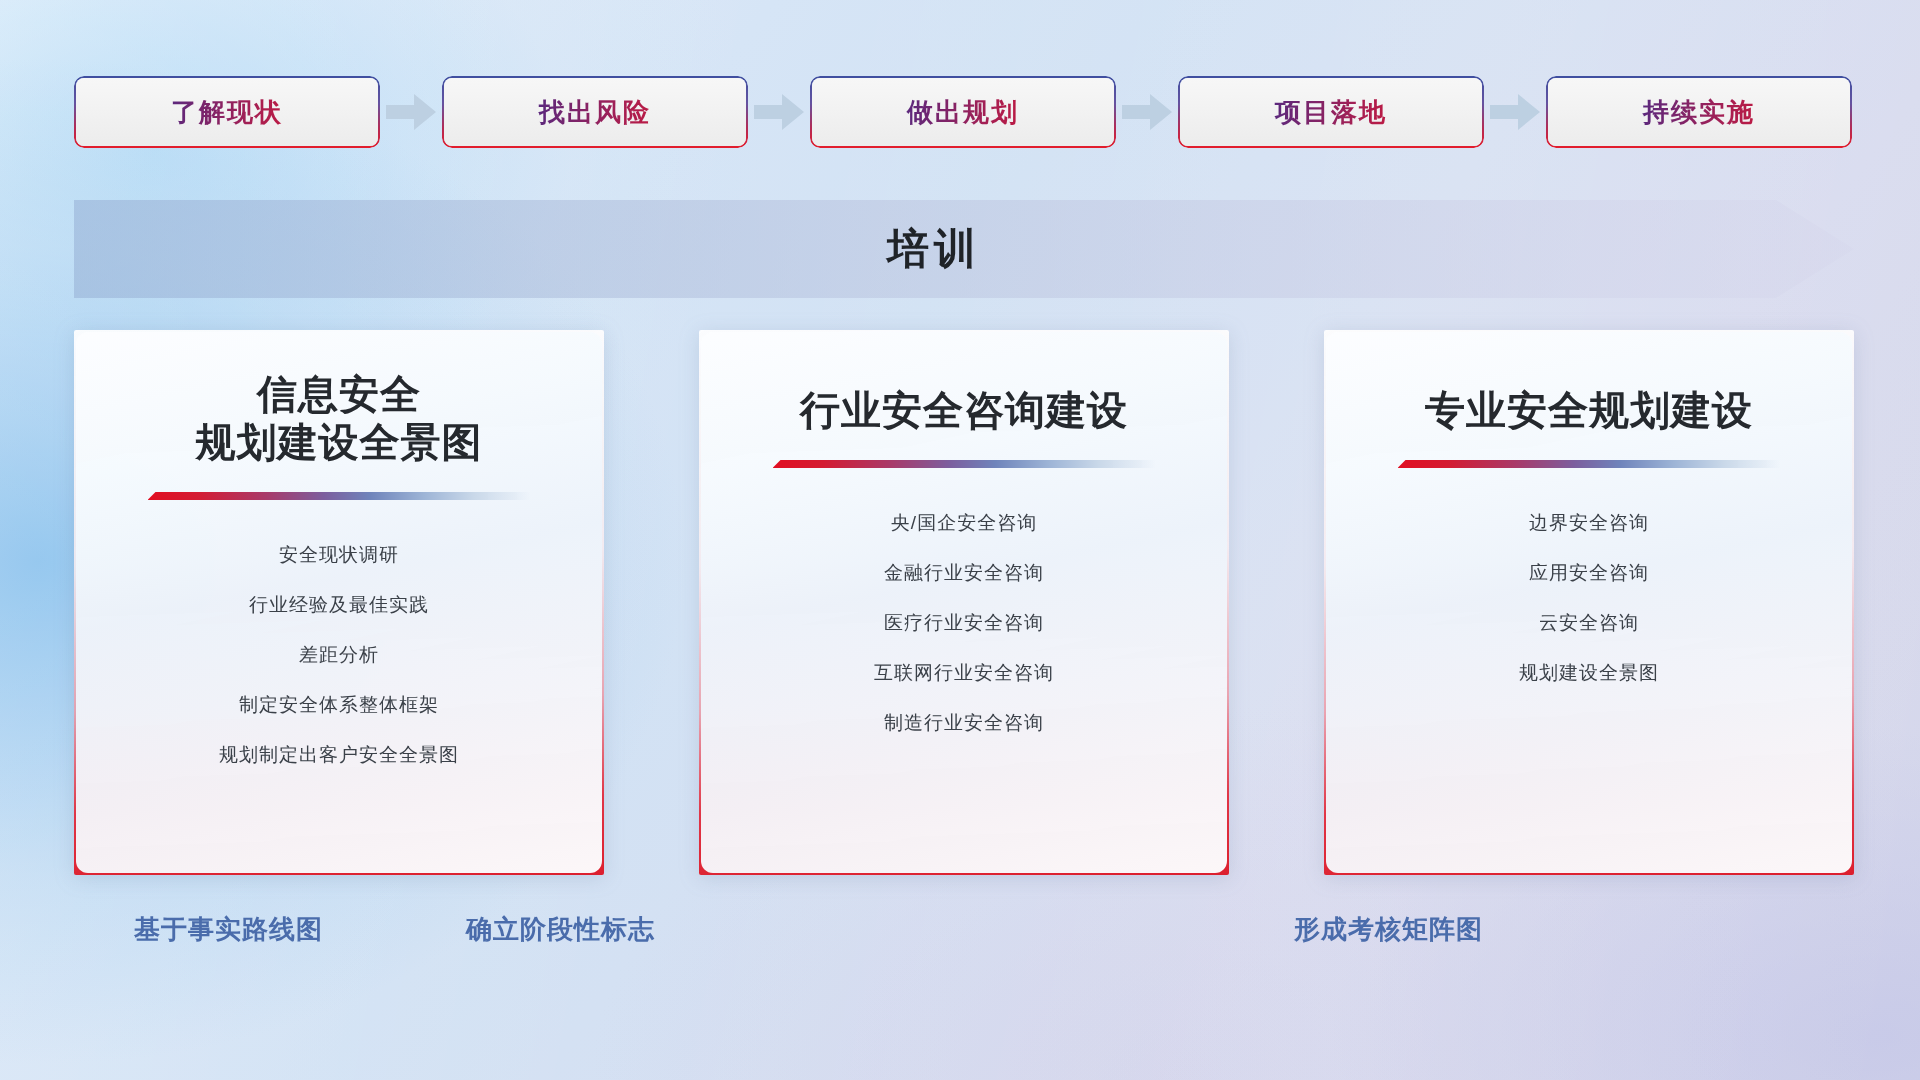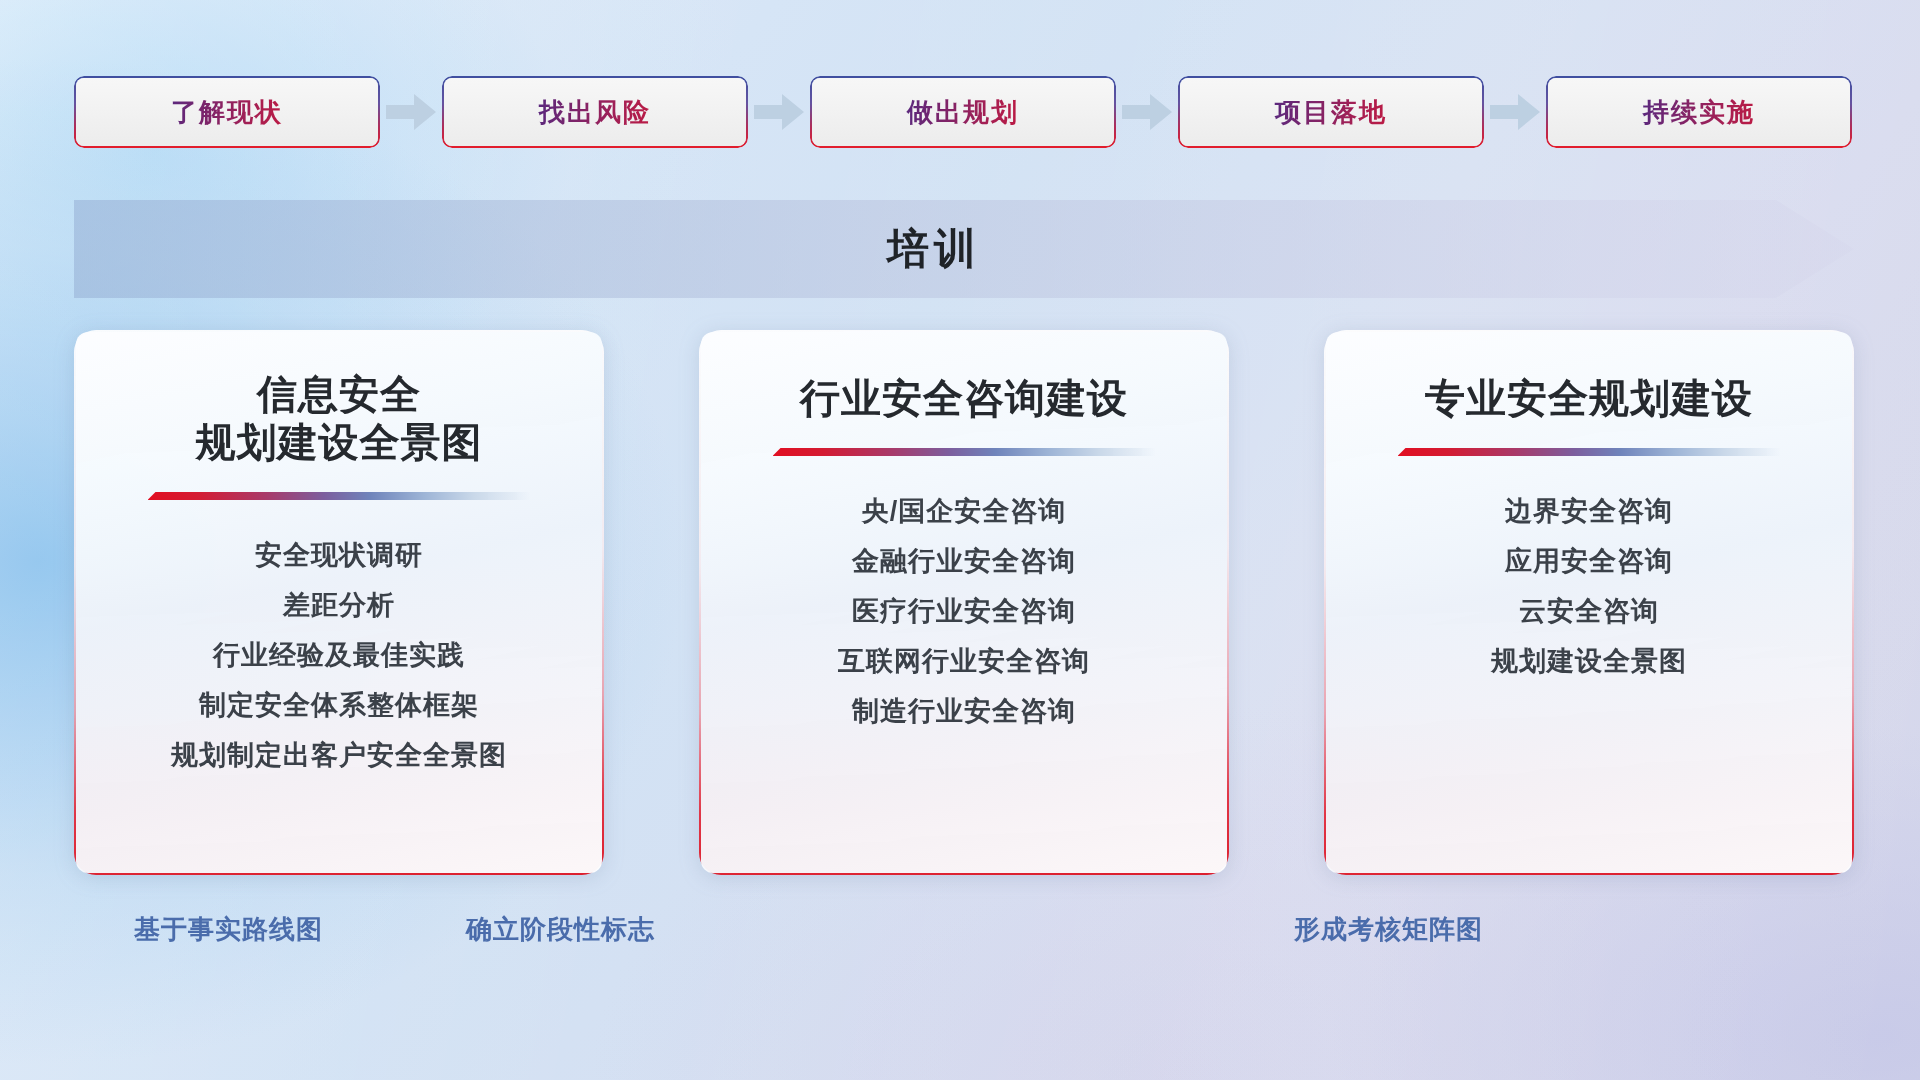--- a/index.html
+++ b/index.html
@@ -103,21 +103,21 @@
   #cards{
     position:absolute;
     left:74px; top:330px;
     width:1780px; height:545px;
     display:flex; justify-content:space-between;
     z-index:4;
   }
   .card{
     position:relative;
     width:530px; height:545px;
-    border-radius:22px;
+    border-radius:2px;
     padding:2px;
     background:linear-gradient(178deg,
       rgba(255,255,255,0.92) 0%,
       rgba(250,238,240,0.85) 42%,
       rgba(240,150,162,0.80) 68%,
       rgba(226,40,56,0.92) 86%,
       #dc1f2e 100%);
     filter:drop-shadow(0 3px 10px rgba(90,110,150,0.18));
   }
   .card-inner{
@@ -126,21 +126,21 @@
     border-radius:12px;
     background:linear-gradient(168deg,
       rgba(252,253,255,0.96) 0%,
       rgba(245,250,254,0.95) 22%,
       rgba(236,243,251,0.94) 46%,
       rgba(243,247,252,0.95) 70%,
       rgba(253,254,255,0.97) 100%);
     overflow:hidden;
   }
   .card-title{
-    margin-top:42px;
+    margin-top:54px;
     text-align:center;
     font-size:40px; font-weight:700;
     line-height:1.20;
     letter-spacing:1px;
     color:#25292e;
     white-space:pre-line;
   }
   .card.two-line .card-title{ margin-top:38px; }
   .card-divider{
     margin:26px auto 0;
@@ -155,25 +155,24 @@
       #c9d8e9 85%,
       rgba(236,243,250,0) 100%);
     clip-path:polygon(8px 0, 100% 0, 100% 100%, 0 100%);
   }
   .card-list{
     margin-top:30px;
     list-style:none;
     text-align:center;
   }
   .card-list li{
-    font-size:27px;
+    font-size:19px;
     line-height:50px;
     color:#3b4149;
     letter-spacing:1px;
-    font-weight:bold;
   }
 
   
   #bottom-labels{
     position:absolute;
     left:0; top:912px;
     width:1740px; height:52px;
     z-index:4;
   }
   .bottom-label{
@@ -258,22 +257,22 @@
 
   <div id="cards">
 
     <div class="card two-line">
       <div class="card-inner">
         <div class="card-title">信息安全
 规划建设全景图</div>
         <div class="card-divider"></div>
         <ul class="card-list">
           <li>安全现状调研</li>
+          <li>行业经验及最佳实践</li>
           <li>差距分析</li>
-          <li>行业经验及最佳实践</li>
           <li>制定安全体系整体框架</li>
           <li>规划制定出客户安全全景图</li>
         </ul>
       </div>
     </div>
 
     <div class="card">
       <div class="card-inner">
         <div class="card-title">行业安全咨询建设</div>
         <div class="card-divider"></div>

